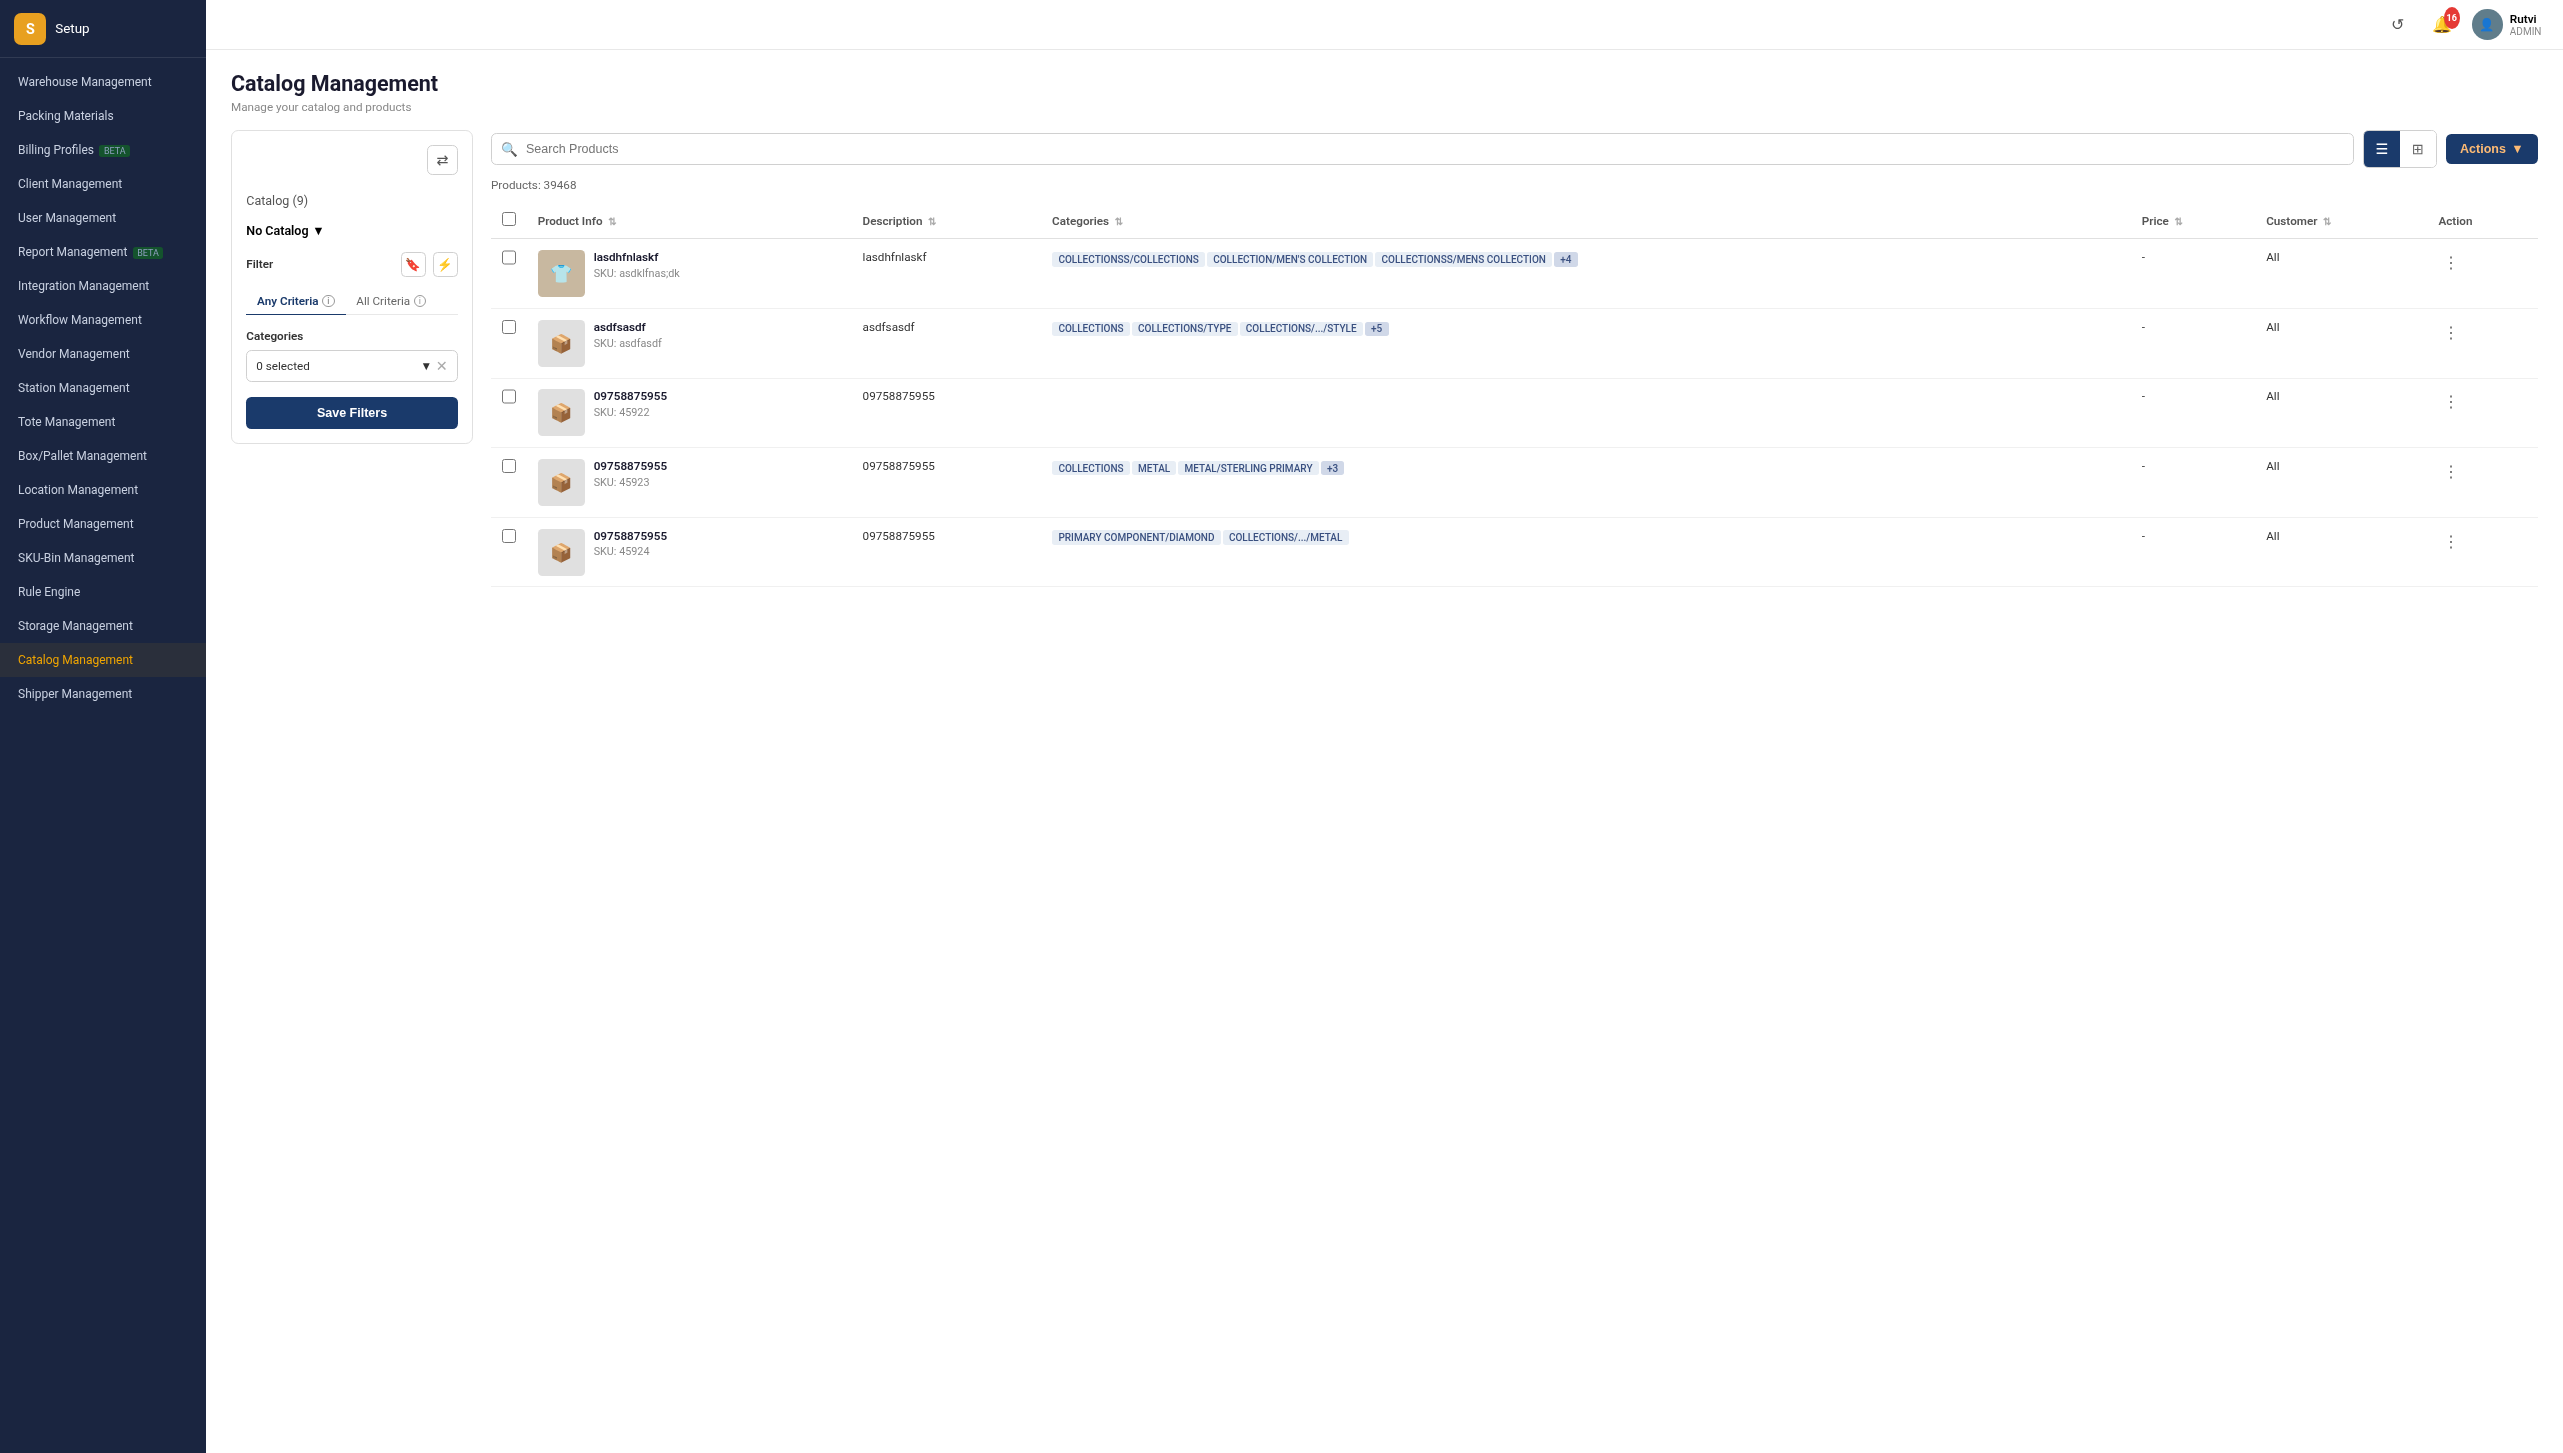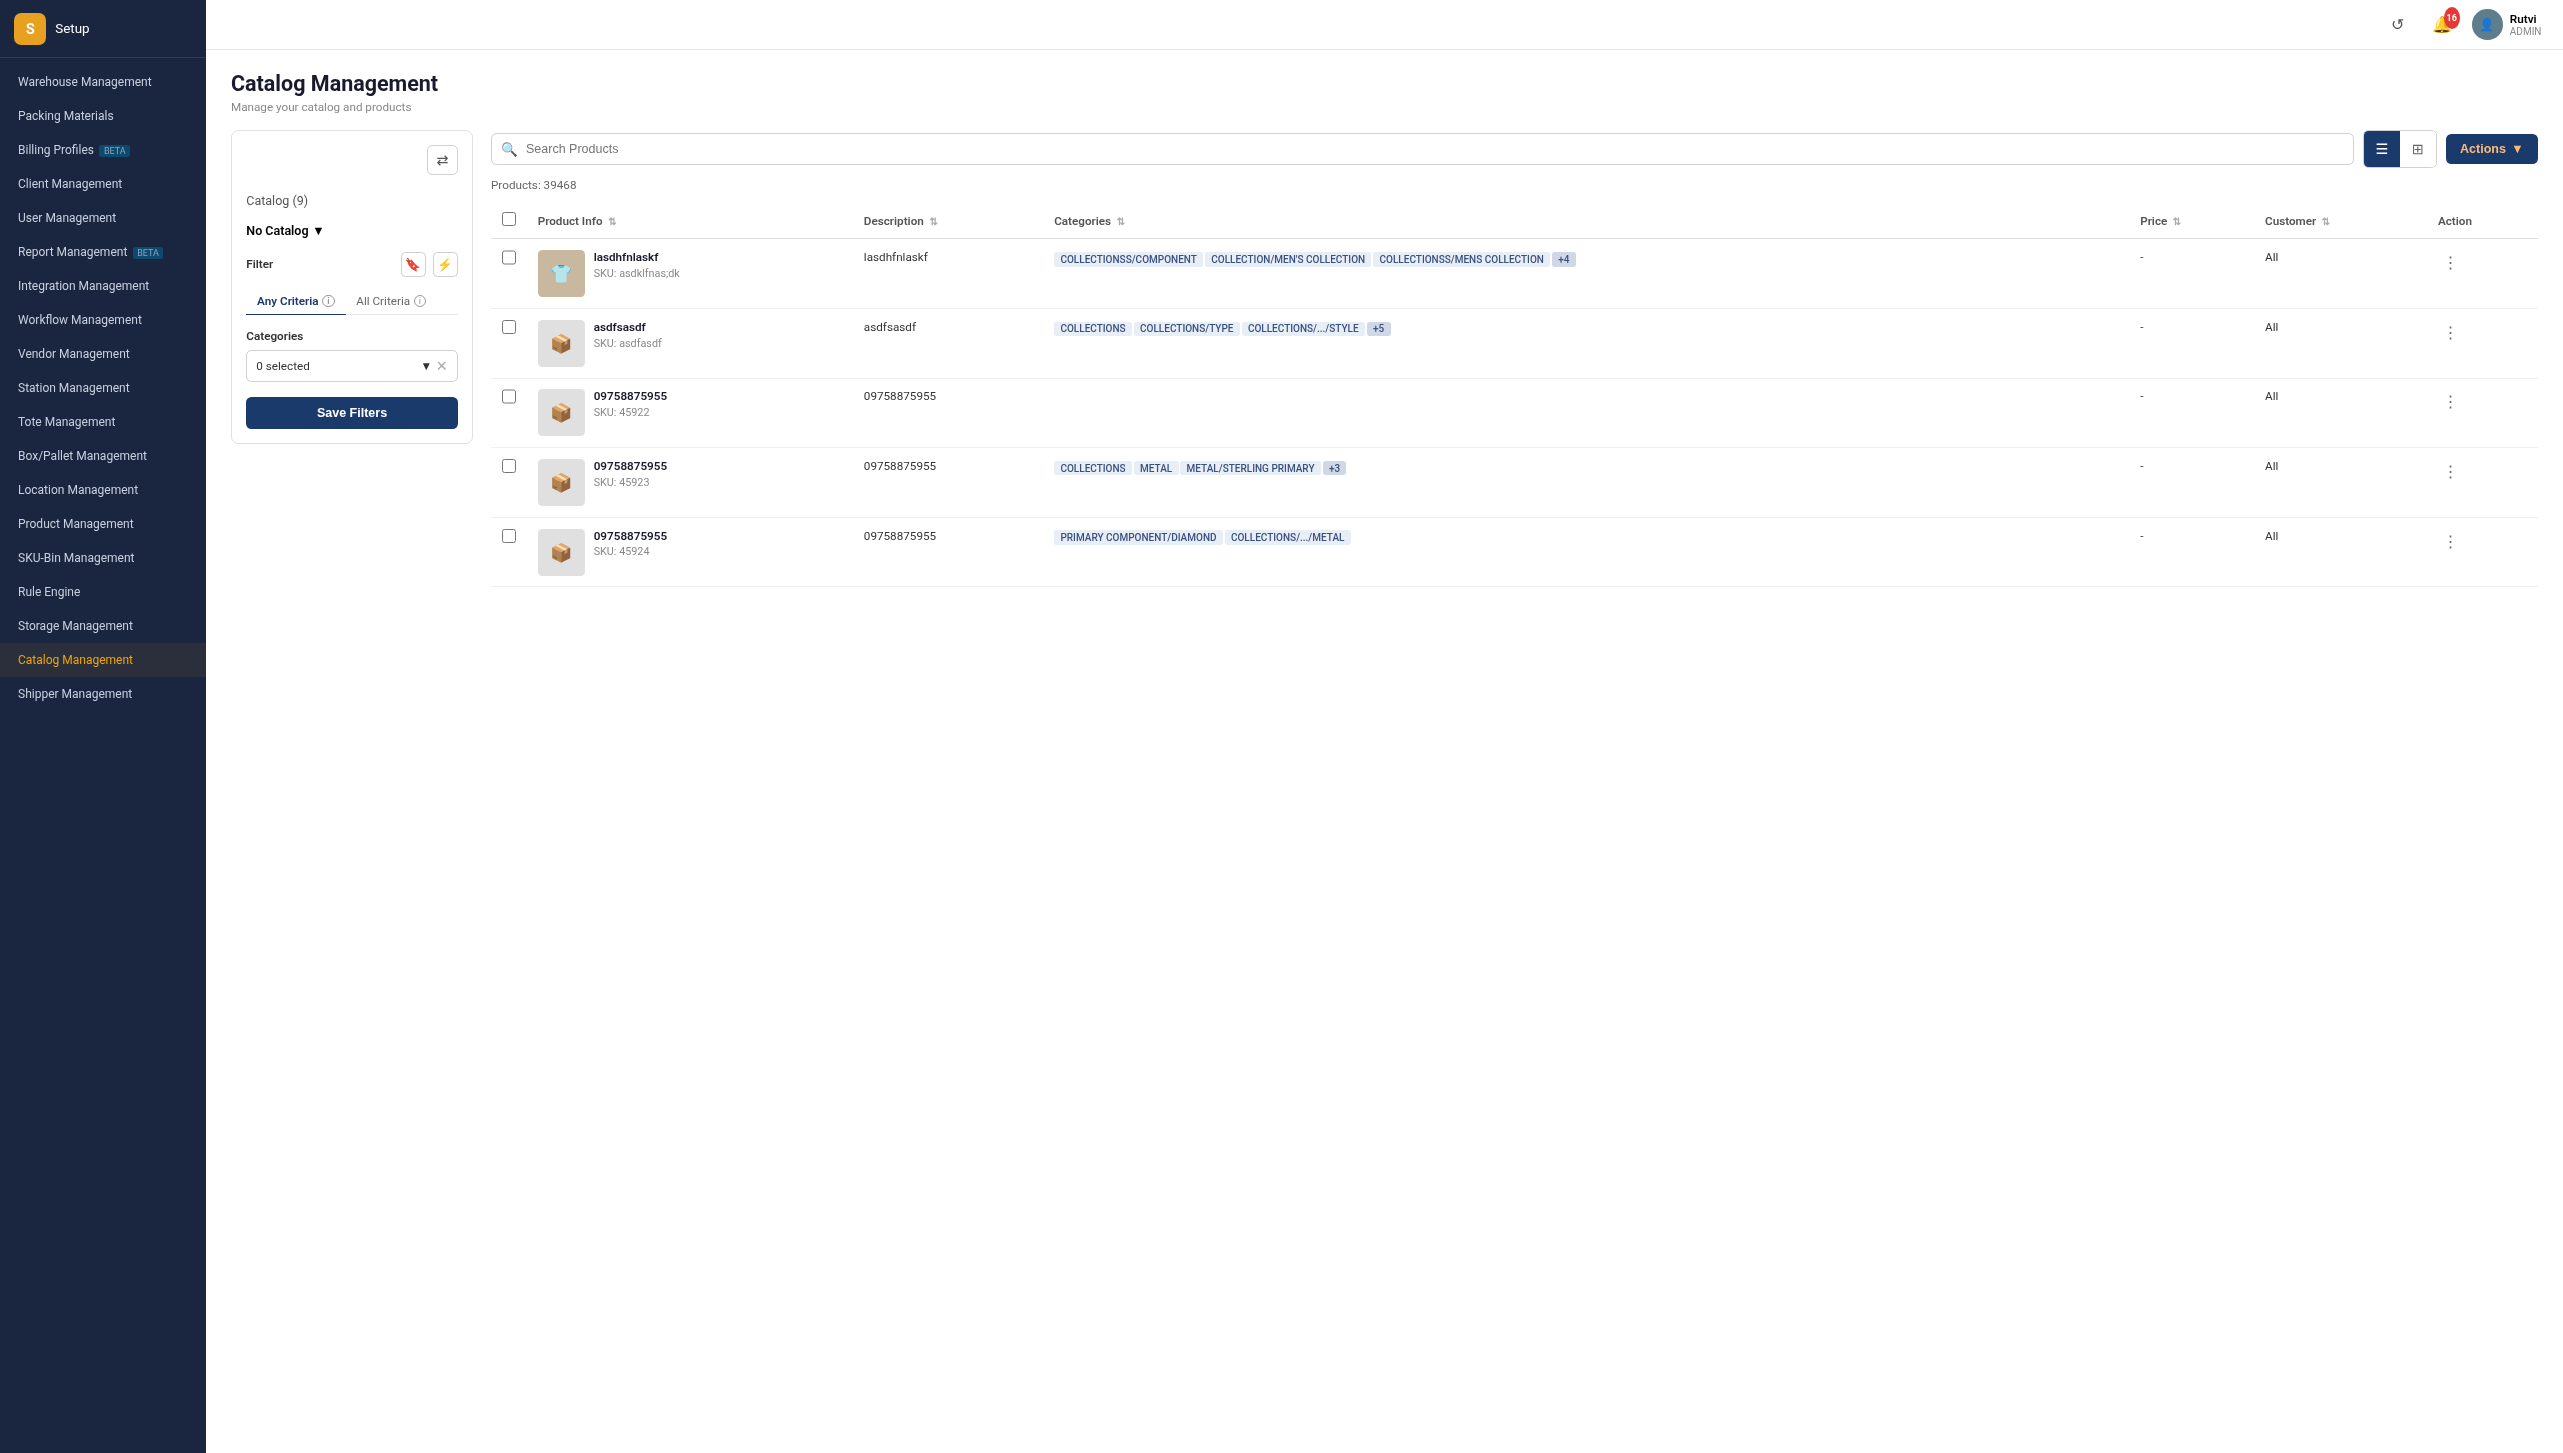--- a/index.html
+++ b/index.html
@@ -6,21 +6,21 @@
     body { font-family: -apple-system, BlinkMacSystemFont, 'Segoe UI', Roboto, sans-serif; background: #f5f5f5; display: flex; height: 100vh; overflow: hidden; font-size: 12.5px; }
 
     
     .sidebar { width: 206px; background: #1a2540; color: #fff; display: flex; flex-direction: column; flex-shrink: 0; overflow-y: auto; }
     .sidebar-header { display: flex; align-items: center; gap: 9px; padding: 12.5px 14.3px; border-bottom: 0.9px solid rgba(255,255,255,0.1); }
     .sidebar-logo { width: 32px; height: 32px; background: #e8a020; border-radius: 7.2px; display: flex; align-items: center; justify-content: center; font-weight: bold; font-size: 14.3px; color: #fff; flex-shrink: 0; }
     .sidebar-title { font-size: 13.4px; font-weight: 400; }
     .sidebar-nav { flex: 1; padding: 7.2px 0; }
     .sidebar-item { padding: 10px 18px; cursor: pointer; font-size: 12px; color: #c8d0e0; transition: background 0.15s; white-space: nowrap; }
     .sidebar-item.active { color: #f0a500; background: rgba(240,165,0,0.08); }
-    .beta-badge { display: inline-block; background: #0c4a6e; color: #8fa0c0; font-size: 9px; padding: 0.9px 4.5px; border-radius: 2.7px; margin-left: 5.4px; vertical-align: middle; }
+    .beta-badge { display: inline-block; background: #14532d; color: #8fa0c0; font-size: 9px; padding: 0.9px 4.5px; border-radius: 2.7px; margin-left: 5.4px; vertical-align: middle; }
 
     
     .main { flex: 1; display: flex; flex-direction: column; overflow: hidden; background: #fff; }
 
     
     .topbar { display: flex; align-items: center; justify-content: flex-end; padding: 9px 21.5px; background: #fff; border-bottom: 0.9px solid #e8e8e8; gap: 14.3px; }
     .topbar-icon { width: 30.5px; height: 30.5px; display: flex; align-items: center; justify-content: center; cursor: pointer; color: #555; font-size: 16px; }
     .notif-btn { position: relative; }
     .notif-badge { position: absolute; top: -1.8px; right: -1.8px; background: #e53935; color: #fff; font-size: 9px; border-radius: 50%; width: 16px; height: 22px; display: flex; align-items: center; justify-content: center; font-weight: bold; }
     .user-info { display: flex; align-items: center; gap: 7.2px; cursor: pointer; }
@@ -223,21 +223,21 @@
                 <td>
                   <div class="product-info-cell">
                     <div class="product-img" style="background:#c8b8a0;">👕</div>
                     <div>
                       <div class="product-name">lasdhfnlaskf</div>
                       <div class="product-sku">SKU: asdklfnas;dk</div>
                     </div>
                   </div>
                 </td>
                 <td>lasdhfnlaskf</td>
-                <td><span class="tag">COLLECTIONSS/COMPONENT</span><span class="tag">COLLECTION/MEN'S COLLECTION</span><span class="tag">COLLECTIONSS/MENS COLLECTION</span><span class="tag more-tag">+4</span></td>
+                <td><span class="tag">COLLECTIONSS/COLLECTIONS</span><span class="tag">COLLECTION/MEN'S COLLECTION</span><span class="tag">COLLECTIONSS/MENS COLLECTION</span><span class="tag more-tag">+4</span></td>
                 <td class="dash-cell">-</td>
                 <td>All</td>
                 <td>
                   <div class="action-menu-btn">⋮</div>
                 </td>
               </tr>
               <tr>
                 <td class="checkbox-cell"><input type="checkbox" class="product-checkbox" style=""></td>
                 <td>
                   <div class="product-info-cell">

